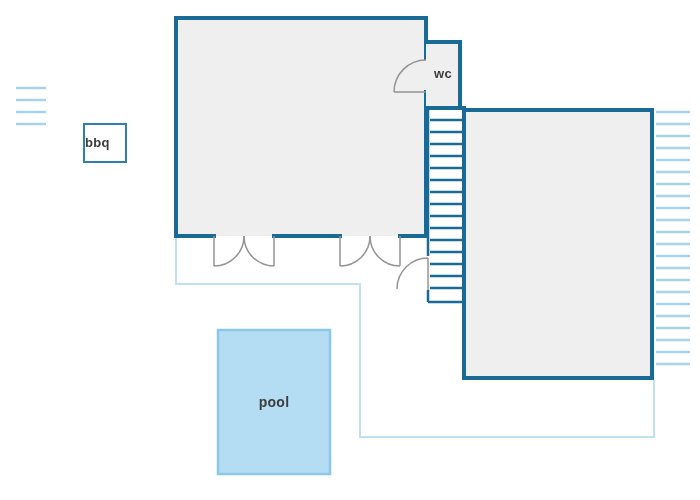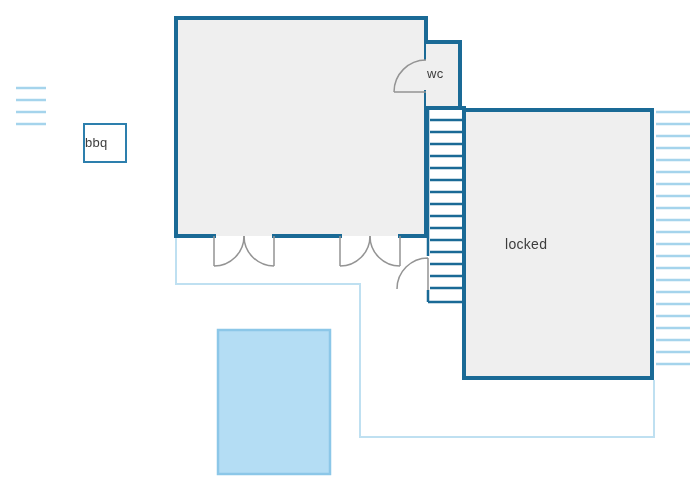--- a/index.html
+++ b/index.html
@@ -25,23 +25,24 @@
   .wall-thin   { stroke: var(--wall); stroke-width: 2.5; fill: none; }
   .door        { stroke: #949494; stroke-width: 1.5; fill: none; }
   .terrace-line{ stroke: var(--terrace_line); stroke-width: 2; fill: none; }
   .hatch-line  { stroke: var(--hatch); stroke-width: 2.5; fill: none; }
   .pool-rect   { fill: var(--pool_fill); stroke: var(--pool_border); stroke-width: 2.5; }
   .bbq-rect    { fill: #ffffff; stroke: var(--bbq_border); stroke-width: 2; }
   .label {
     position: absolute;
     color: var(--text);
     font-size: 14px;
-    text-align: left;
+    text-align: center;
     letter-spacing: 0.3px;
     user-select: none;
+    font-weight: bold;
   }
   .label.small { font-size: 13px; }
 </style>
 </head>
 <body>
 
 <div class="canvas">
 
   <svg width="700" height="500" viewBox="0 0 700 500">
 
@@ -131,19 +132,19 @@
 
     <rect class="pool-rect" x="218" y="330" width="112" height="144"></rect>
 
     <rect class="bbq-rect" x="84" y="124" width="42" height="38"></rect>
 
   </svg>
 
 
   <div class="label small" style="left:427px; top:66px; width:32px;">wc</div>
 
-  <div class="label" style="left:505px; top:236px; width:104px;">locked</div>
 
+  <div class="label" style="left:224px; top:394px; width:100px;">pool</div>
 
   <div class="label small" style="left:85px; top:135px; width:20px;">bbq</div>
 
 
 </div>
 
 </body></html>

